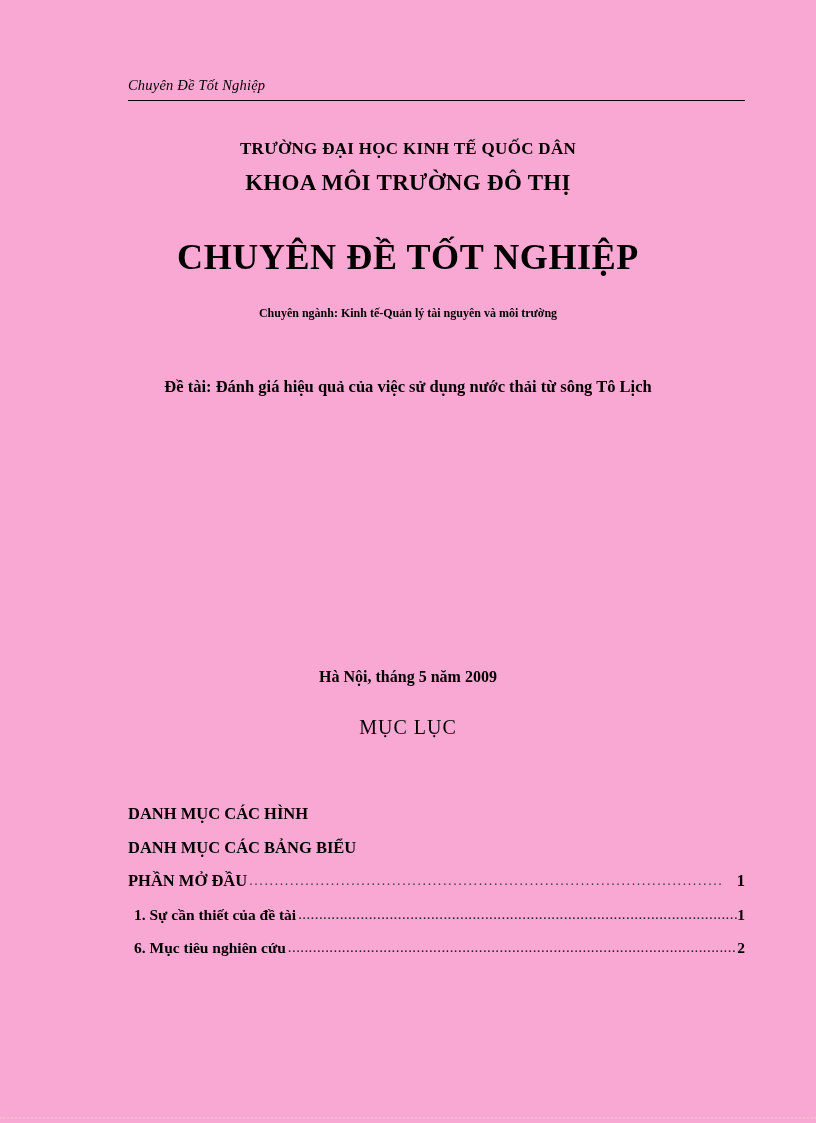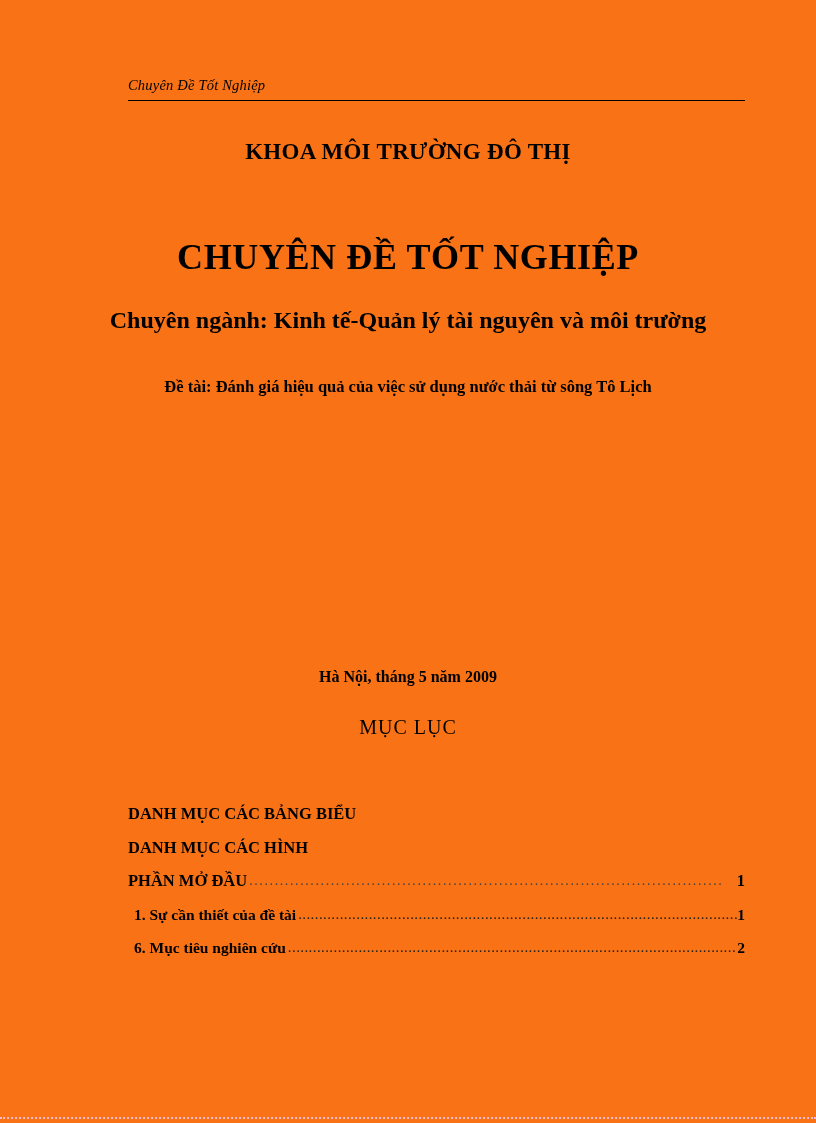--- a/index.html
+++ b/index.html
@@ -6,21 +6,21 @@
   html, body {
     margin: 0;
     padding: 0;
     background: #ffffff;
   }
   .page {
     position: relative;
     width: 816px;
     height: 1123px;
     margin: 0 auto;
-    background: #f97316;
+    background: #f9a8d4;
     color: #000000;
     font-family: "Liberation Serif", "DejaVu Serif", serif;
     overflow: hidden;
     box-sizing: border-box;
   }
 
   
   .running-header {
     position: absolute;
     left: 128px;
@@ -78,21 +78,21 @@
     letter-spacing: 0.6px;
     line-height: 1.1;
   }
 
   .major-line {
     position: absolute;
     left: 0;
     top: 306px;
     width: 816px;
     text-align: center;
-    font-size: 24px;
+    font-size: 12px;
     font-weight: bold;
     line-height: 1.2;
   }
 
   
   .topic-block {
     position: absolute;
     left: 0;
     top: 379px;
     width: 816px;
@@ -186,44 +186,45 @@
 <body>
 
 <div class="page">
 
   <div class="running-header">
     <span class="running-header-text">Chuyên Đề Tốt Nghiệp</span>
   </div>
   <div class="header-rule"></div>
 
   <div class="title-block">
+    <div class="institution">TRƯỜNG ĐẠI HỌC KINH TẾ QUỐC DÂN</div>
     <div class="faculty">KHOA MÔI TRƯỜNG ĐÔ THỊ</div>
   </div>
 
   <div class="doc-title">CHUYÊN ĐỀ TỐT NGHIỆP</div>
 
   <div class="major-line">Chuyên ngành: Kinh tế-Quản lý tài nguyên và môi trường</div>
 
   <div class="topic-block">
     <div class="topic-line-1"><span class="topic-label">Đề tài</span><span>: Đánh giá hiệu quả của việc sử dụng nước thải từ sông Tô Lịch</span></div>
   </div>
 
   <div class="place-date">Hà Nội, tháng 5 năm 2009</div>
 
   <div class="toc-heading">MỤC LỤC</div>
 
   <div class="toc" id="toc-list">
       <div class="toc-entry level-0">
         <div class="toc-row">
+          <span class="toc-label">DANH MỤC CÁC HÌNH</span>
+        </div>
+      </div>
+      <div class="toc-entry level-0">
+        <div class="toc-row">
           <span class="toc-label">DANH MỤC CÁC BẢNG BIỂU</span>
-        </div>
-      </div>
-      <div class="toc-entry level-0">
-        <div class="toc-row">
-          <span class="toc-label">DANH MỤC CÁC HÌNH</span>
         </div>
       </div>
       <div class="toc-entry level-0">
         <div class="toc-row">
           <span class="toc-label">PHẦN MỞ ĐẦU</span>
           <span class="toc-leader">......................................................................................................................</span>
           <span class="toc-page spaced">1</span>
         </div>
       </div>
       <div class="toc-entry level-1">

